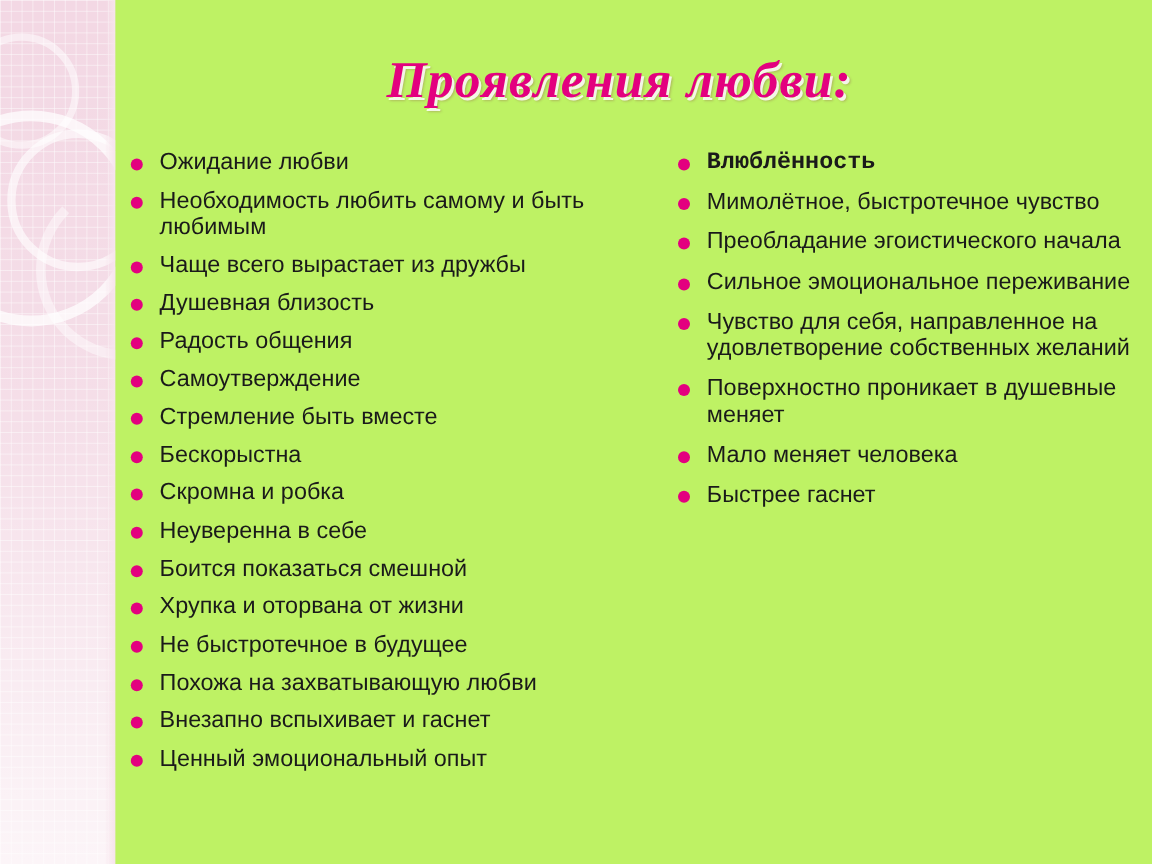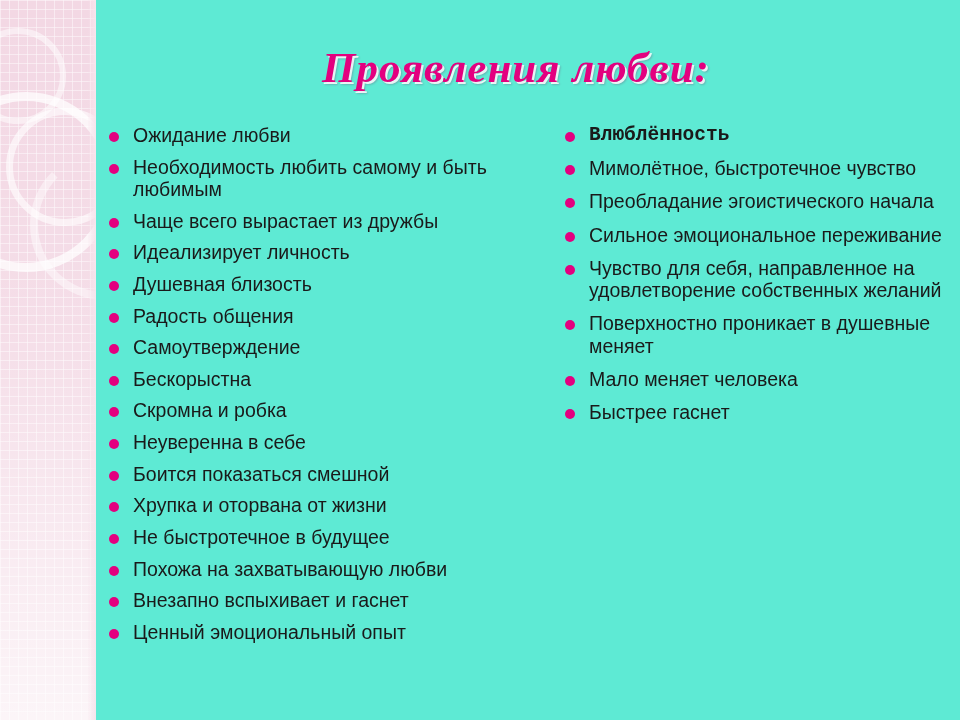--- a/index.html
+++ b/index.html
@@ -11,21 +11,21 @@
     height: 720px;
     background: #ffffff;
     font-family: "Liberation Sans", sans-serif;
     overflow: hidden;
   }
 
   .slide {
     position: relative;
     width: 960px;
     height: 720px;
-    background: #5eead4;
+    background: #bef264;
     box-sizing: border-box;
     overflow: hidden;
   }
 
   
   .left-band {
     position: absolute;
     left: 0;
     top: 0;
     width: 96px;
@@ -174,24 +174,24 @@
 
   <div class="title">Проявления любви:</div>
 
   <div class="columns">
 
     <div class="col col-left">
       <ul class="bullets">
         <li>Ожидание любви</li>
         <li>Необходимость любить самому и быть любимым</li>
         <li>Чаще всего вырастает из дружбы</li>
-        <li>Идеализирует личность</li>
         <li>Душевная близость</li>
         <li>Радость общения</li>
         <li>Самоутверждение</li>
+        <li>Стремление быть вместе</li>
         <li>Бескорыстна</li>
         <li>Скромна и робка</li>
         <li>Неуверенна в себе</li>
         <li>Боится показаться смешной</li>
         <li>Хрупка и оторвана от жизни</li>
         <li>Не быстротечное в будущее</li>
         <li>Похожа на захватывающую любви</li>
         <li>Внезапно вспыхивает и гаснет</li>
         <li>Ценный эмоциональный опыт</li>
       </ul>

